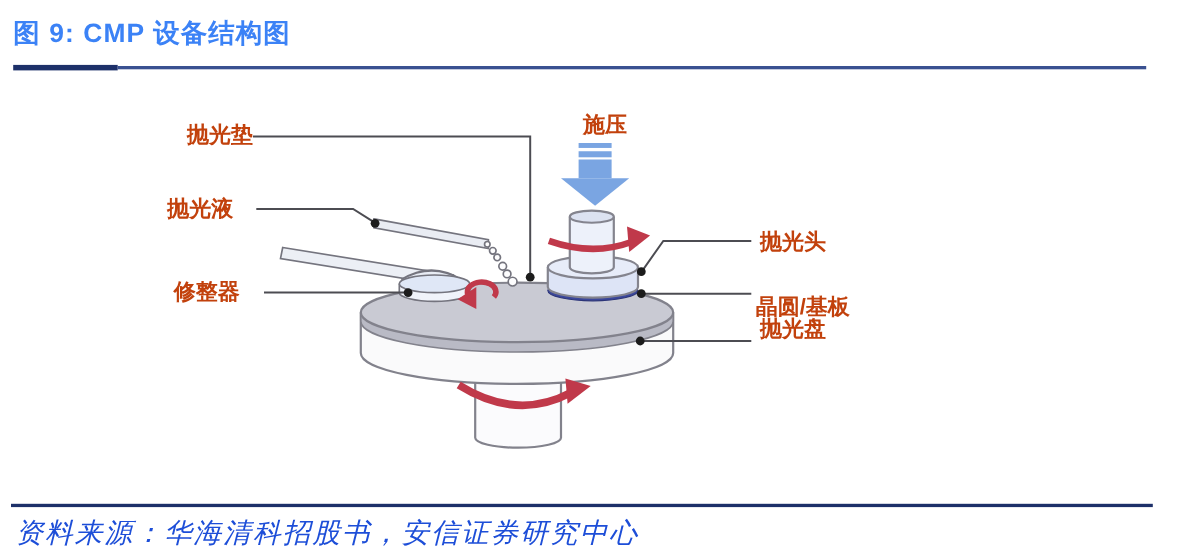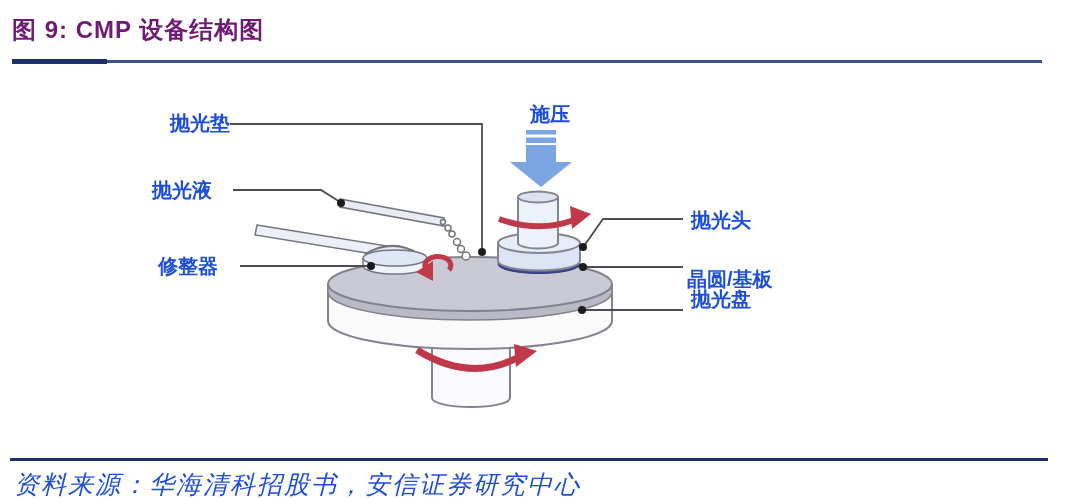--- a/index.html
+++ b/index.html
@@ -3,28 +3,28 @@
 <meta charset="utf-8">
 <style>
   html,body{margin:0;padding:0;background:#ffffff;}
   .page{
     position:relative;width:1080px;height:499px;background:#ffffff;
     font-family:"Liberation Sans",sans-serif;overflow:hidden;
   }
   
   .fig-title{
     position:absolute;left:12px;top:14px;
-    font-size:24px;font-weight:bold;color:#701a75;letter-spacing:1px;white-space:nowrap;
+    font-size:24px;font-weight:bold;color:#3b82f6;letter-spacing:1px;white-space:nowrap;
   }
   .rule-top-thick{position:absolute;left:12px;top:59px;width:95px;height:5px;background:#1d3069;}
   .rule-top-thin{position:absolute;left:107px;top:60px;width:935px;height:3px;background:#3a5191;}
   
   .machine-svg{position:absolute;left:0;top:0;width:1080px;height:499px;}
   .part-label{
-    position:absolute;font-size:20px;font-weight:bold;color:#1d4ed8;
+    position:absolute;font-size:20px;font-weight:bold;color:#c2410c;
     white-space:nowrap;line-height:1.1;
   }
   .lbl-pad{left:150px;top:112px;width:80px;text-align:right;}
   .lbl-slurry{left:152px;top:179px;width:80px;}
   .lbl-conditioner{left:158px;top:255px;width:80px;text-align:left;}
   .lbl-pressure{left:510px;top:103px;width:60px;text-align:right;}
   .lbl-head{left:691px;top:209px;font-family:Liberation Serif, serif;}
   .lbl-wafer{left:687px;top:268px;}
   .lbl-platen{left:691px;top:288px;}
   

